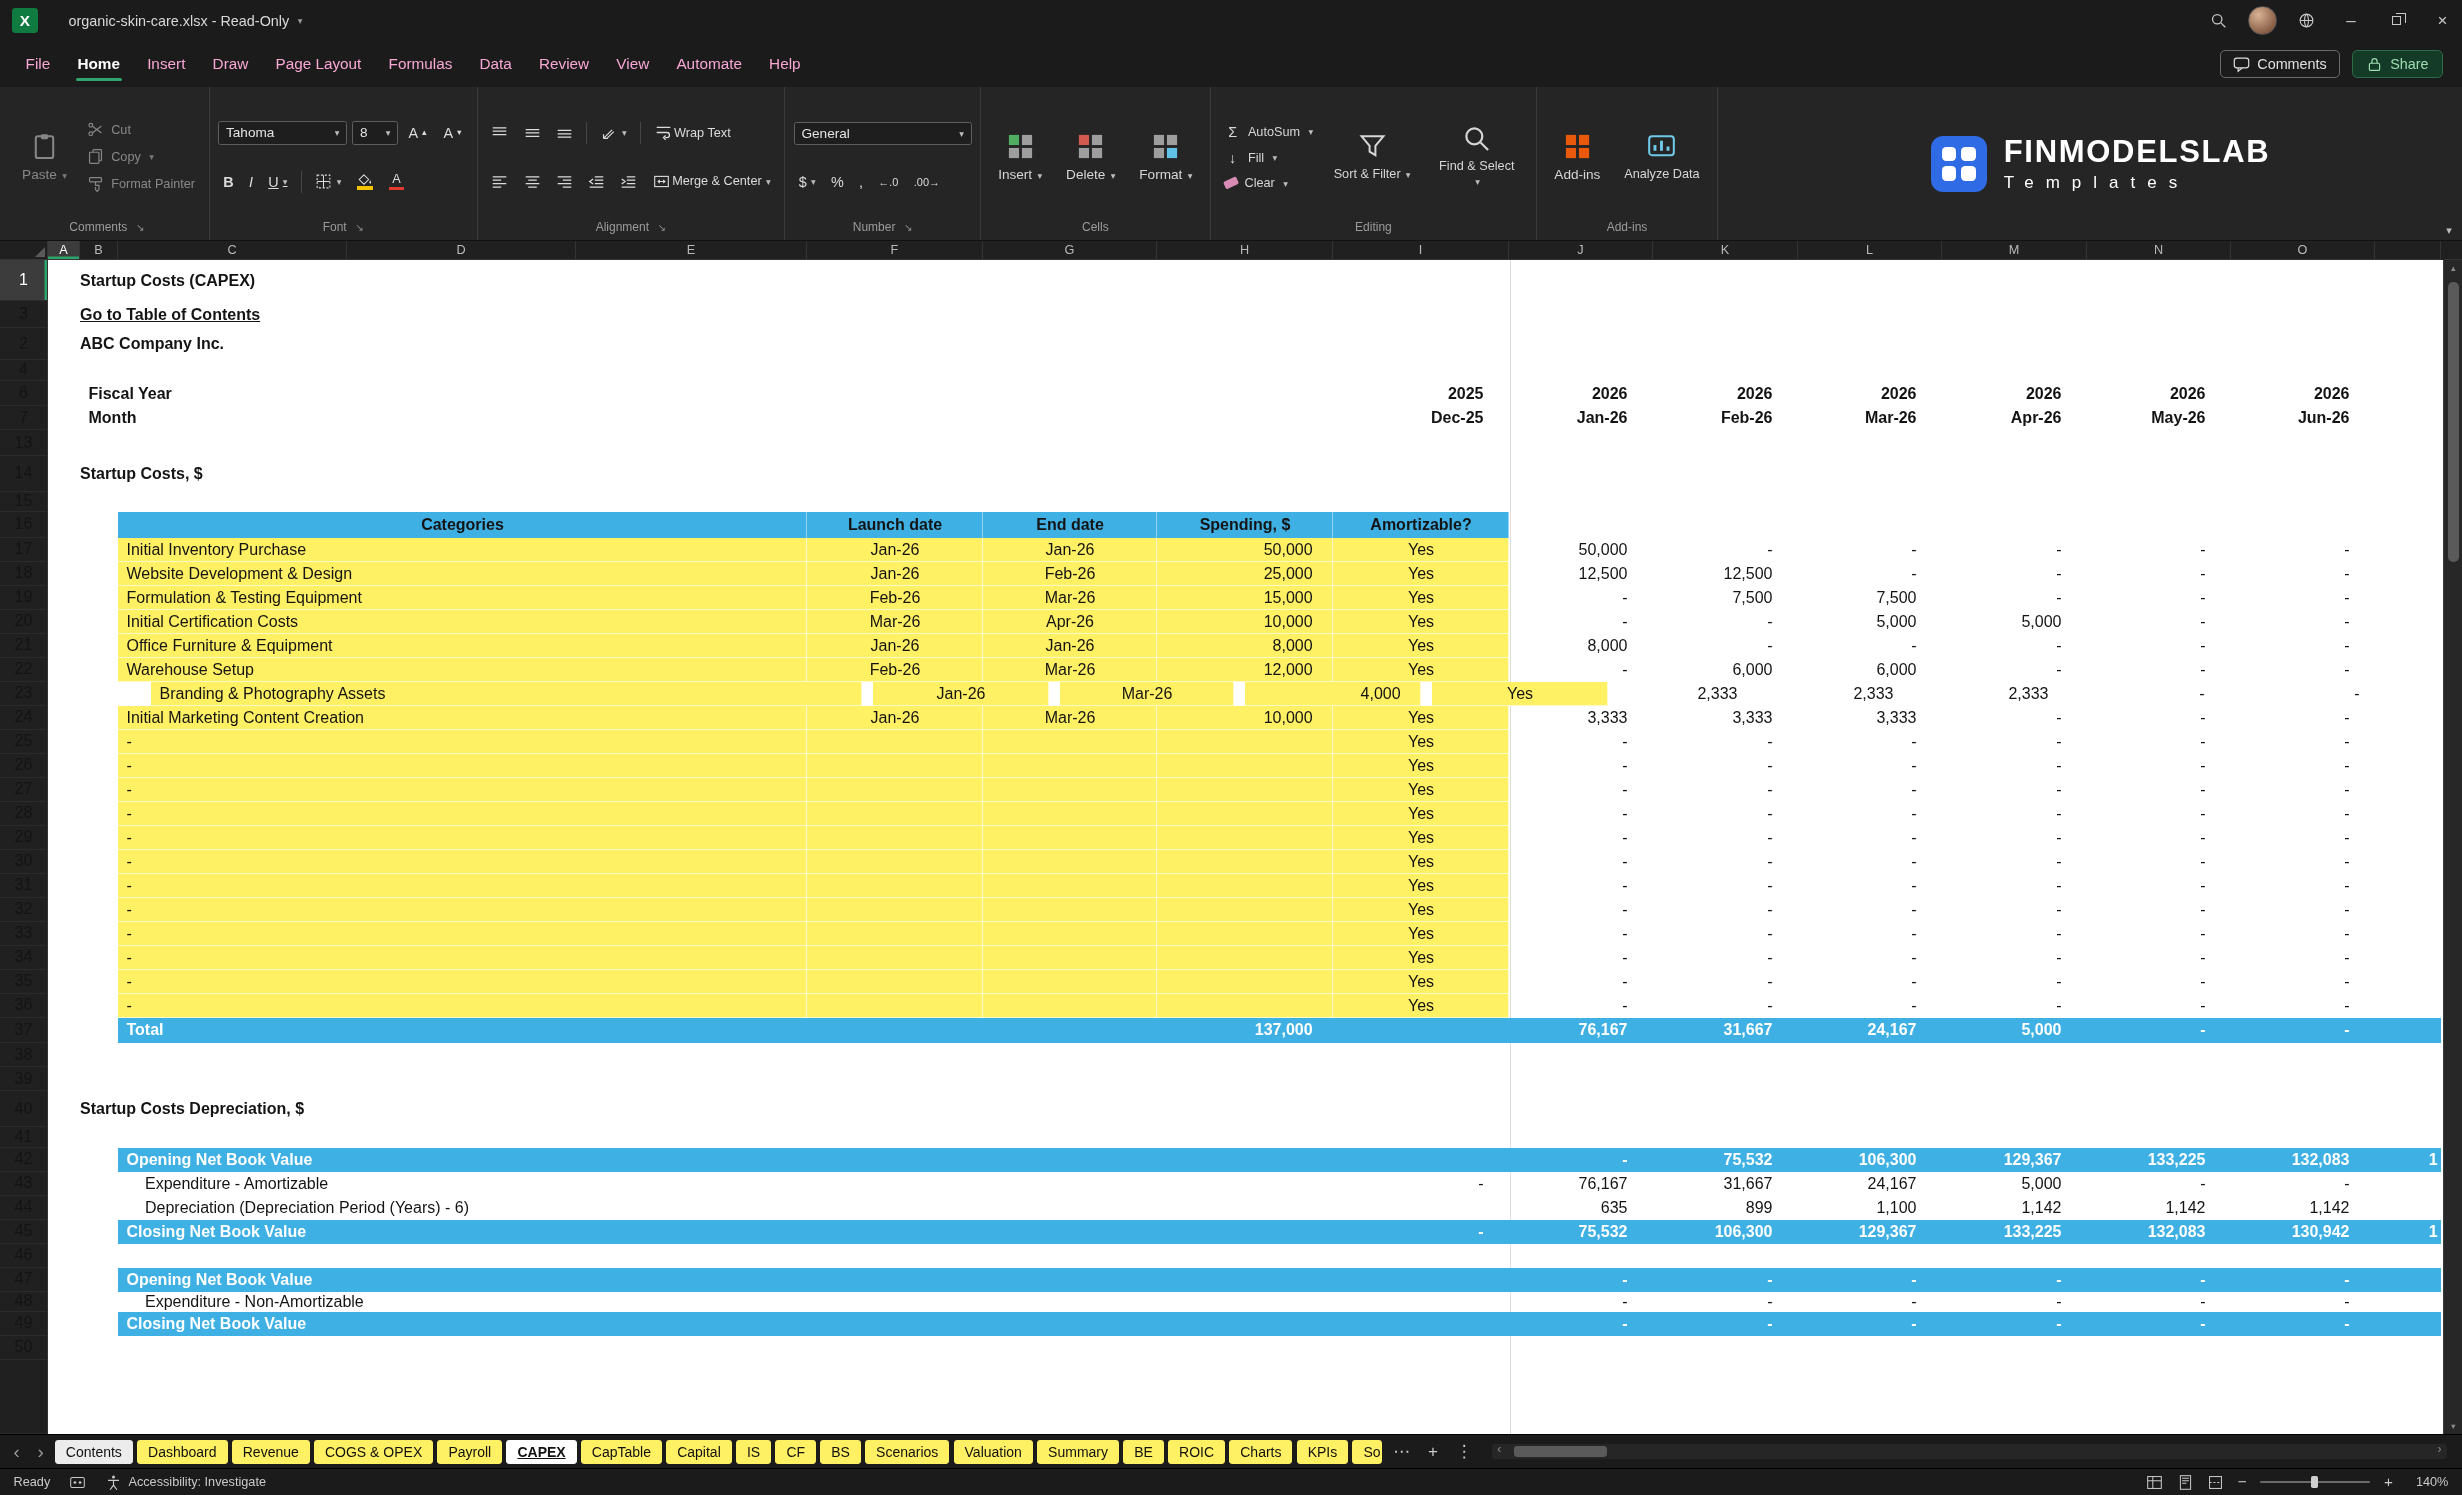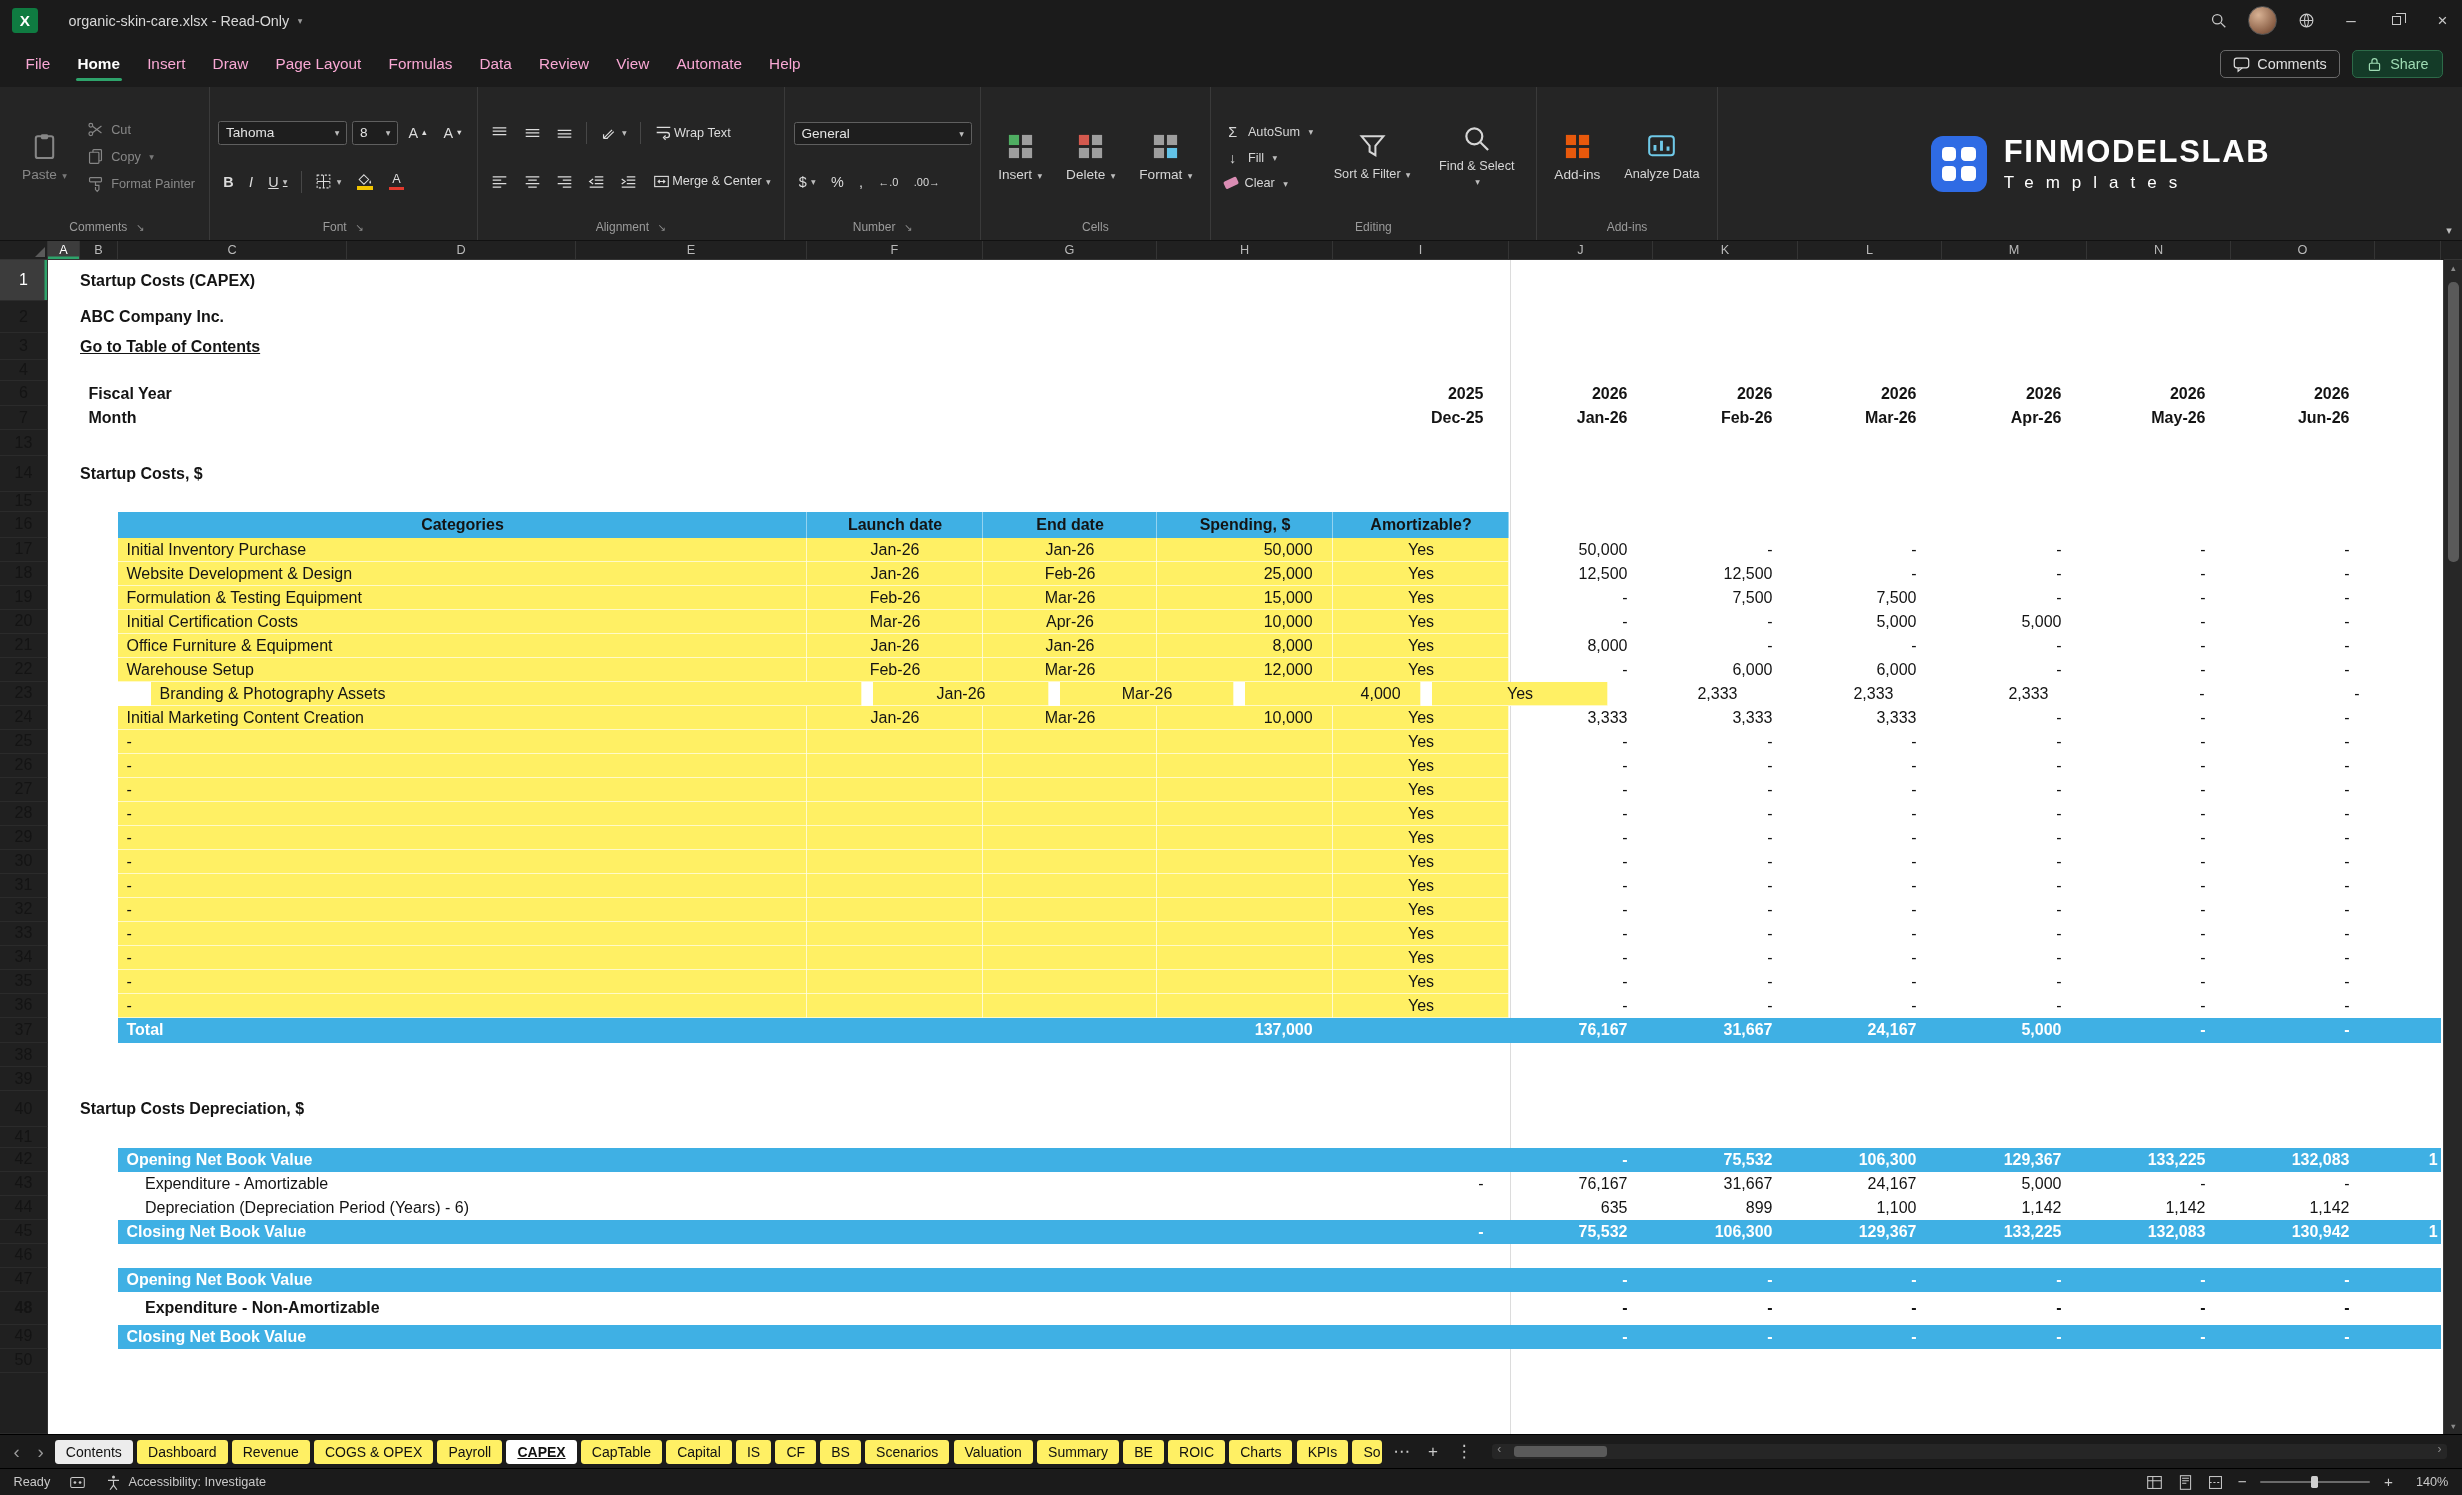--- a/index.html
+++ b/index.html
@@ -513,27 +513,27 @@
     <div class="chspacer"></div>
   </div>
 
   <div class="sheet">
     <div class="cells" id="cells">
       <div class="vline"></div>
     <div class="row" style="height: 41px;">
           <div class="gut sel" style="grid-column: 1;">1</div>
           <div class="t-title" style="grid-column: 3 / 17;">Startup Costs (CAPEX)</div>
         </div>
+        <div class="row" style="height: 27px;">
+          <div class="gut" style="grid-column: 1;">3</div>
+          <div class="t-link" style="grid-column: 3 / 17;">Go to Table of Contents</div>
+        </div>
         <div class="row" style="height: 32px;">
           <div class="gut" style="grid-column: 1;">2</div>
           <div class="t-company" style="grid-column: 3 / 17;">ABC Company Inc.</div>
-        </div>
-        <div class="row" style="height: 27px;">
-          <div class="gut" style="grid-column: 1;">3</div>
-          <div class="t-link" style="grid-column: 3 / 17;">Go to Table of Contents</div>
         </div>
         <div class="row" style="height: 20.4px;">
           <div class="gut" style="grid-column: 1;">4</div>
           <div style="grid-column: 2 / 18;"></div>
         </div>
         <div class="row" style="height: 25.5px;">
           <div class="gut" style="grid-column: 1;">6</div>
           <div class="t-bold left" style="grid-column: 3 / 6;">Fiscal Year</div>
           <div class="num bold" style="grid-column: 10;">2025</div>
           <div class="num bold" style="grid-column: 11;">2026</div>
@@ -942,21 +942,21 @@
           <div class="band left" style="grid-column: 4 / 10;">Opening Net Book Value</div>
           <div class="band num" style="grid-column: 10;"></div>
           <div class="band num" style="grid-column: 11;">-</div>
           <div class="band num" style="grid-column: 12;">-</div>
           <div class="band num" style="grid-column: 13;">-</div>
           <div class="band num" style="grid-column: 14;">-</div>
           <div class="band num" style="grid-column: 15;">-</div>
           <div class="band num" style="grid-column: 16;">-</div>
           <div class="band num partial" style="grid-column: 17;"></div>
         </div>
-        <div class="row" style="height: 33px; font-weight: bold;">
+        <div class="row" style="height: 20px;">
           <div class="gut" style="grid-column: 1;">48</div>
           <div class="ind" style="grid-column: 4 / 10;">Expenditure - Non-Amortizable</div>
           <div class="num" style="grid-column: 10;"></div>
           <div class="num" style="grid-column: 11;">-</div>
           <div class="num" style="grid-column: 12;">-</div>
           <div class="num" style="grid-column: 13;">-</div>
           <div class="num" style="grid-column: 14;">-</div>
           <div class="num" style="grid-column: 15;">-</div>
           <div class="num" style="grid-column: 16;">-</div>
           <div class="num partial" style="grid-column: 17;"></div>

